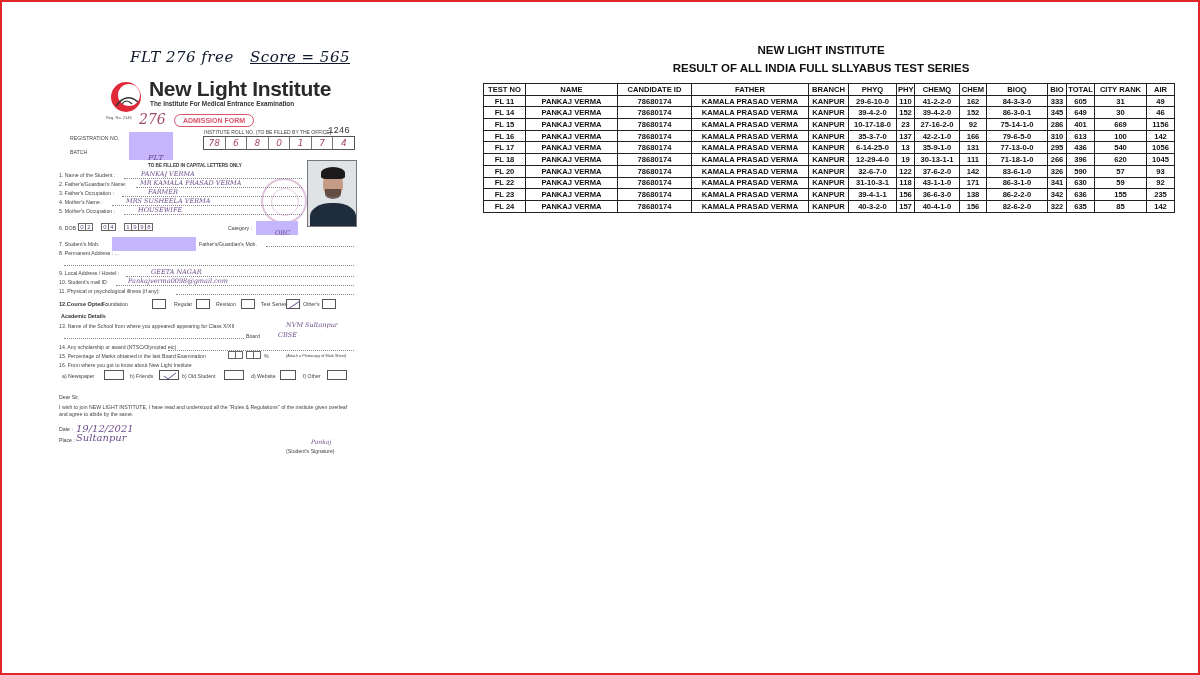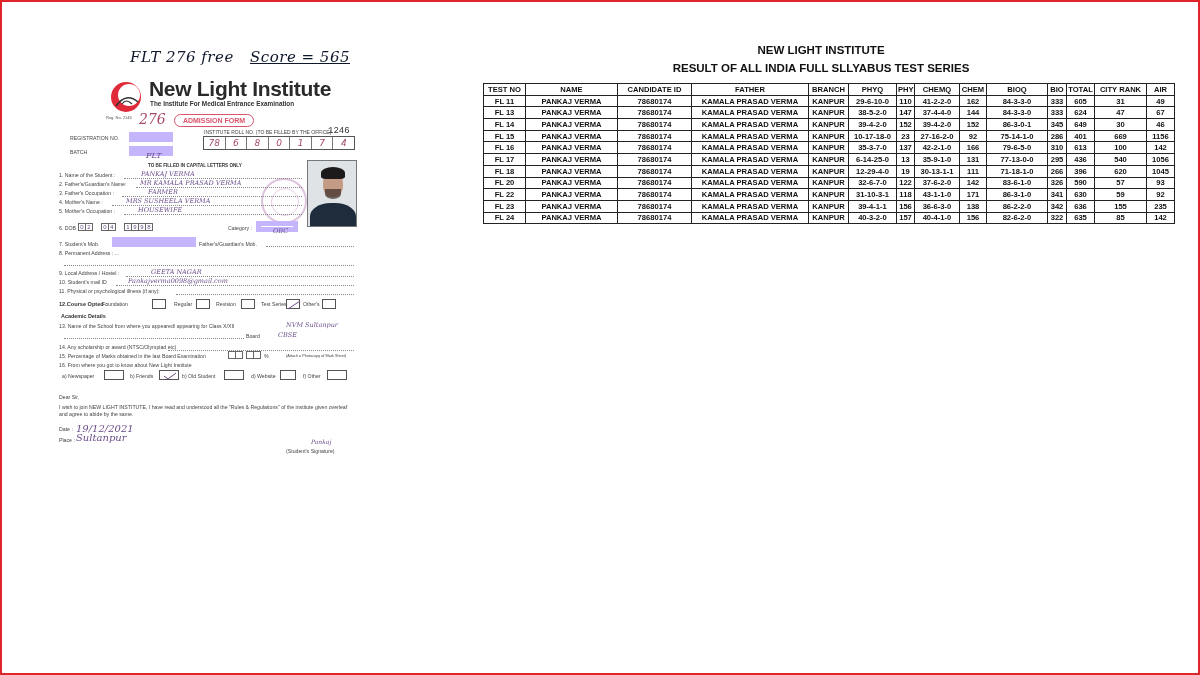--- a/index.html
+++ b/index.html
@@ -13,21 +13,21 @@
   .annot-top { position: absolute; left: 74px; top: 0px; font-size: 15px; color: #0f172a; letter-spacing: 0.5px; }
   .annot-top .score { position: absolute; left: 120px; top: 0px; white-space: nowrap; text-decoration: underline; }
   .logo { position: absolute; left: 52px; top: 32px; width: 40px; height: 34px; }
   .reg-small { position: absolute; left: 50px; top: 67px; font-size: 4px; color: #555; }
   .inst-name { position: absolute; left: 93px; top: 29px; font-size: 21px; font-weight: bold; color: #2a2a2a; letter-spacing: -0.3px; font-family: "Liberation Sans", sans-serif; }
   .inst-tag { position: absolute; left: 94px; top: 52px; font-size: 6.4px; font-weight: bold; color: #333; }
   .form-no { position: absolute; left: 272px; top: 50px; font-size: 9px; color: #333; font-family: "Liberation Mono", monospace; margin-top: 28px; }
   .annot-276 { position: absolute; left: 83px; top: 63px; font-size: 14px; color: #a64a6a; }
   .adm-pill { position: absolute; left: 118px; top: 66px; width: 80px; height: 13px; border: 1px solid #d9536b; border-radius: 7px; color: #d9536b; font-size: 7px; font-weight: bold; text-align: center; line-height: 11px; }
   .lbl { position: absolute; white-space: nowrap; }
-  .box { position: absolute; border: 5px solid #c4b5fd; }
+  .box { position: absolute; border: 7px solid #c4b5fd; }
   .roll-box { position: absolute; left: 147px; top: 88px; width: 152px; height: 14px; border: 1px solid #555; display: flex; }
   .roll-box span { flex: 1; border-right: 1px solid #777; text-align: center; font-size: 9px; line-height: 12px; color: #a64a6a; font-family: "DejaVu Sans", sans-serif; }
   .roll-box span:last-child { border-right: none; }
   .photo { position: absolute; left: 251px; top: 112px; width: 50px; height: 67px; border: 1px solid #777; background: #dfe3e6; overflow: hidden; }
   .photo .head { position: absolute; left: 15px; top: 10px; width: 20px; height: 26px; background: #c49b84; border-radius: 45% 45% 40% 40%; }
   .photo .hair { position: absolute; left: 13px; top: 6px; width: 24px; height: 12px; background: #1c1a1a; border-radius: 50% 50% 20% 20%; }
   .photo .beard { position: absolute; left: 17px; top: 28px; width: 16px; height: 10px; background: #3a2c28; border-radius: 0 0 50% 50%; opacity: 0.7; }
   .photo .body { position: absolute; left: 2px; top: 42px; width: 46px; height: 30px; background: #1f2c3c; border-radius: 45% 45% 0 0; }
   .stamp { position: absolute; left: 205px; top: 130px; width: 46px; height: 46px; border: 2px solid #c99cc8; border-radius: 50%; opacity: 0.6; }
   .stamp::after { content: ""; position: absolute; left: 8px; top: 8px; width: 26px; height: 26px; border: 1px solid #d7a8d4; border-radius: 50%; }
@@ -274,36 +274,20 @@
           <td>110</td>
           <td>41-2-2-0</td>
           <td>162</td>
           <td>84-3-3-0</td>
           <td>333</td>
           <td>605</td>
           <td>31</td>
           <td>49</td>
         </tr>
         <tr>
-          <td>FL 13</td>
-          <td>PANKAJ VERMA</td>
-          <td>78680174</td>
-          <td>KAMALA PRASAD VERMA</td>
-          <td>KANPUR</td>
-          <td>38-5-2-0</td>
-          <td>147</td>
-          <td>37-4-4-0</td>
-          <td>144</td>
-          <td>84-3-3-0</td>
-          <td>333</td>
-          <td>624</td>
-          <td>47</td>
-          <td>67</td>
-        </tr>
-        <tr>
           <td>FL 14</td>
           <td>PANKAJ VERMA</td>
           <td>78680174</td>
           <td>KAMALA PRASAD VERMA</td>
           <td>KANPUR</td>
           <td>39-4-2-0</td>
           <td>152</td>
           <td>39-4-2-0</td>
           <td>152</td>
           <td>86-3-0-1</td>

